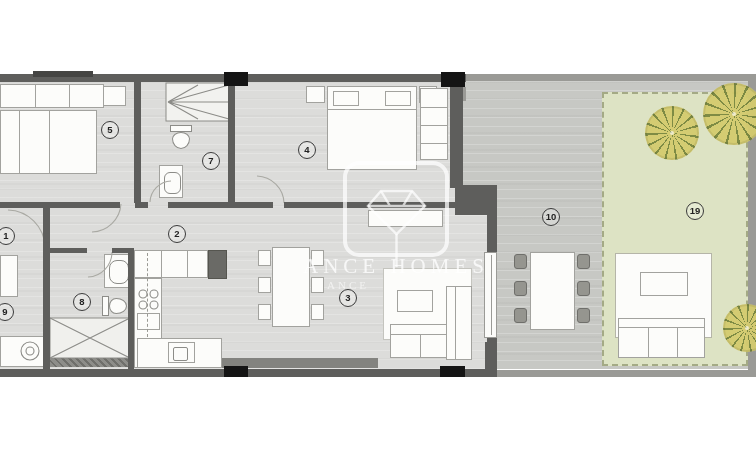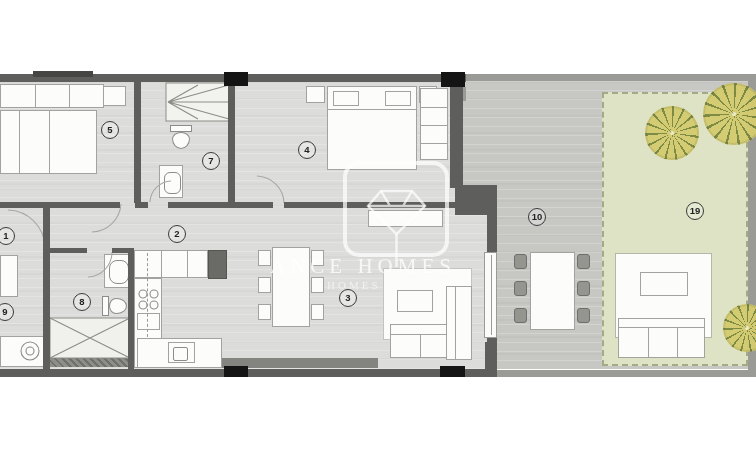--- a/index.html
+++ b/index.html
@@ -44,21 +44,21 @@
      border:1.5px solid var(--badge);background:rgba(255,255,255,0.25);
      color:#222;font-size:9.5px;font-weight:bold;line-height:16px;text-align:center;z-index:30;}
   
   svg.fixlayer{position:absolute;left:0;top:0;z-index:15;}
   svg.wmlayer{position:absolute;left:0;top:0;z-index:40;pointer-events:none;}
   .fixline{stroke:var(--fixture_line);stroke-width:1.1;fill:none;}
   .arcline{stroke:#a9a9a3;stroke-width:1.1;fill:none;}
   .wm-stroke{stroke:rgba(255,255,255,0.72);fill:none;}
   
   .wm-text{position:absolute;z-index:40;color:rgba(255,255,255,0.78);
-     font-family:"Liberation Serif",serif;pointer-events:none;}
+     font-family:"Liberation Serif",serif;text-align:center;pointer-events:none;}
   .wm-main{left:270px;top:254px;width:252px;font-size:21px;letter-spacing:5px;}
   .wm-sub{left:327px;top:279px;width:120px;font-size:11px;letter-spacing:3px;
      text-align:left;color:rgba(255,255,255,0.6);}
   .hatch{position:absolute;background:repeating-linear-gradient(45deg,#6f6f6b 0 2px,#8d8d89 2px 5px);z-index:11;}
 </style>
 </head>
 <body>
 
 <div id="canvas">
 
@@ -212,27 +212,27 @@
   <div class="tree" style="left:723px;top:304px;width:48px;height:48px;"></div>
 
   <div class="badge" style="left:-3px;top:227px;">1</div>
   <div class="badge" style="left:168px;top:225px;">2</div>
   <div class="badge" style="left:339px;top:289px;">3</div>
   <div class="badge" style="left:298px;top:141px;">4</div>
   <div class="badge" style="left:101px;top:121px;">5</div>
   <div class="badge" style="left:202px;top:152px;">7</div>
   <div class="badge" style="left:73px;top:293px;">8</div>
   <div class="badge" style="left:-4px;top:303px;">9</div>
-  <div class="badge" style="left:528px;top:208px;">10</div>
+  <div class="badge" style="left:542px;top:208px;">10</div>
   <div class="badge" style="left:686px;top:202px;">19</div>
 
   <svg class="wmlayer" width="756" height="456" viewBox="0 0 756 456">
     <rect class="wm-stroke" x="345" y="163" width="102" height="92" rx="14" stroke-width="4"></rect>
     <g class="wm-stroke" stroke-width="2.4">
       <path d="M368 206 L381 191 L412 191 L425 206 L396.5 234 Z"></path>
       <path d="M381 191 L390 206 M412 191 L403 206 M368 206 L425 206"></path>
       <path d="M396.5 234 L396.5 267"></path>
     </g>
   </svg>
   <div class="wm-text wm-main">ANCE HOMES</div>
-  <div class="wm-text wm-sub">HOMES</div>
+  <div class="wm-text wm-sub">ANCE</div>
 
 </div>
 
 </body></html>

